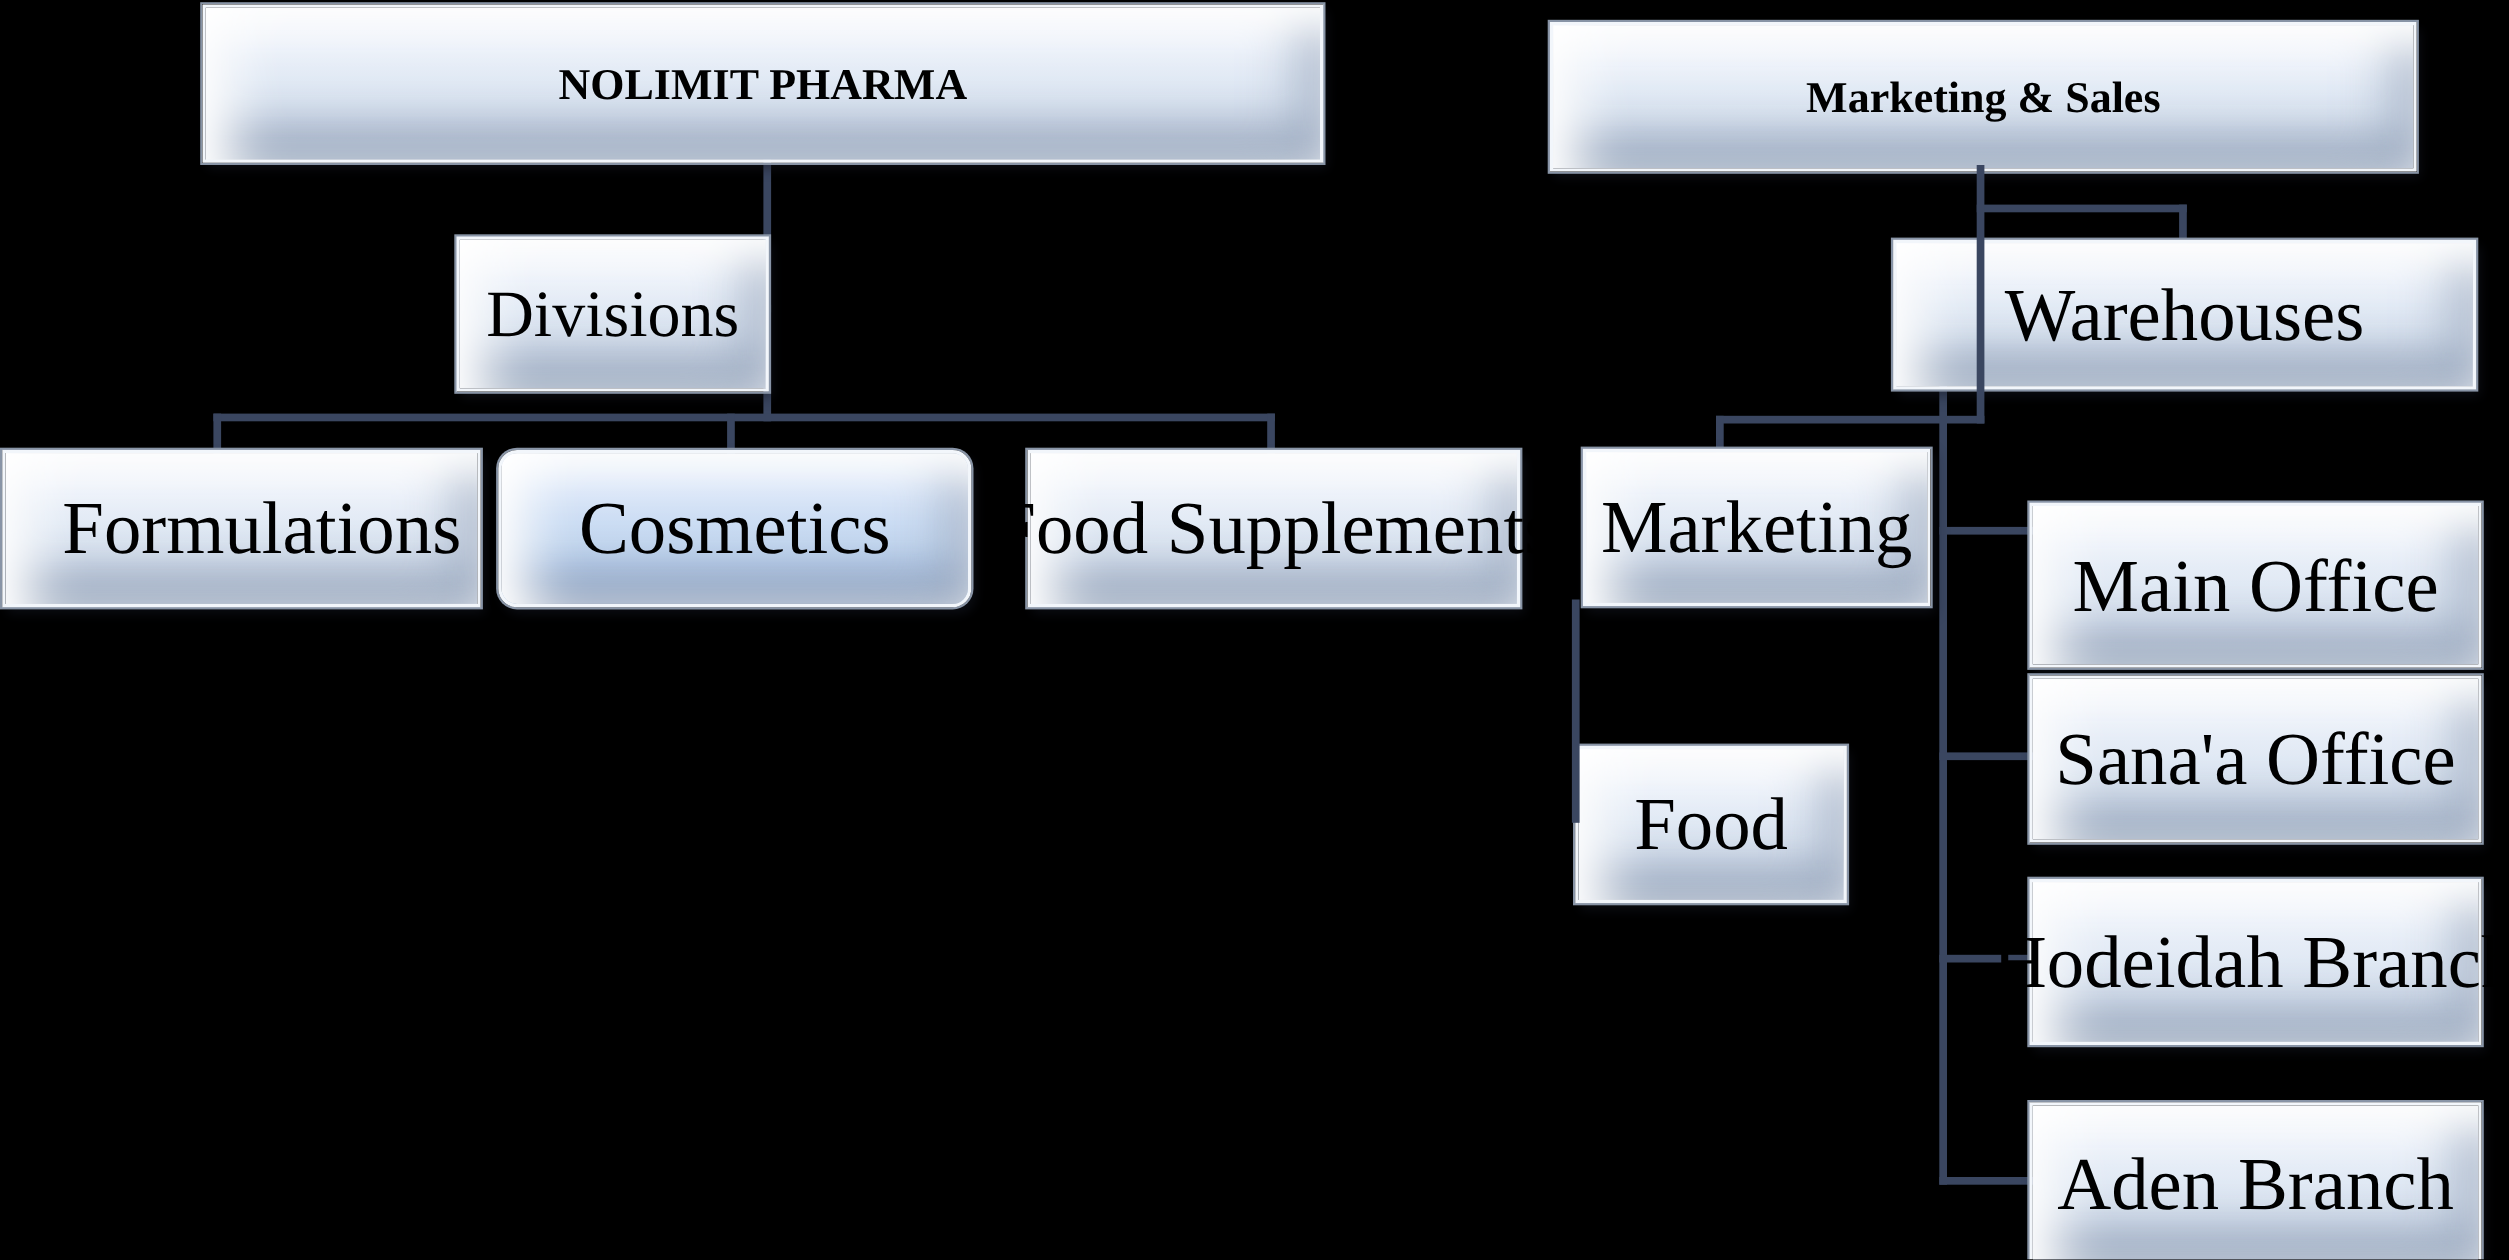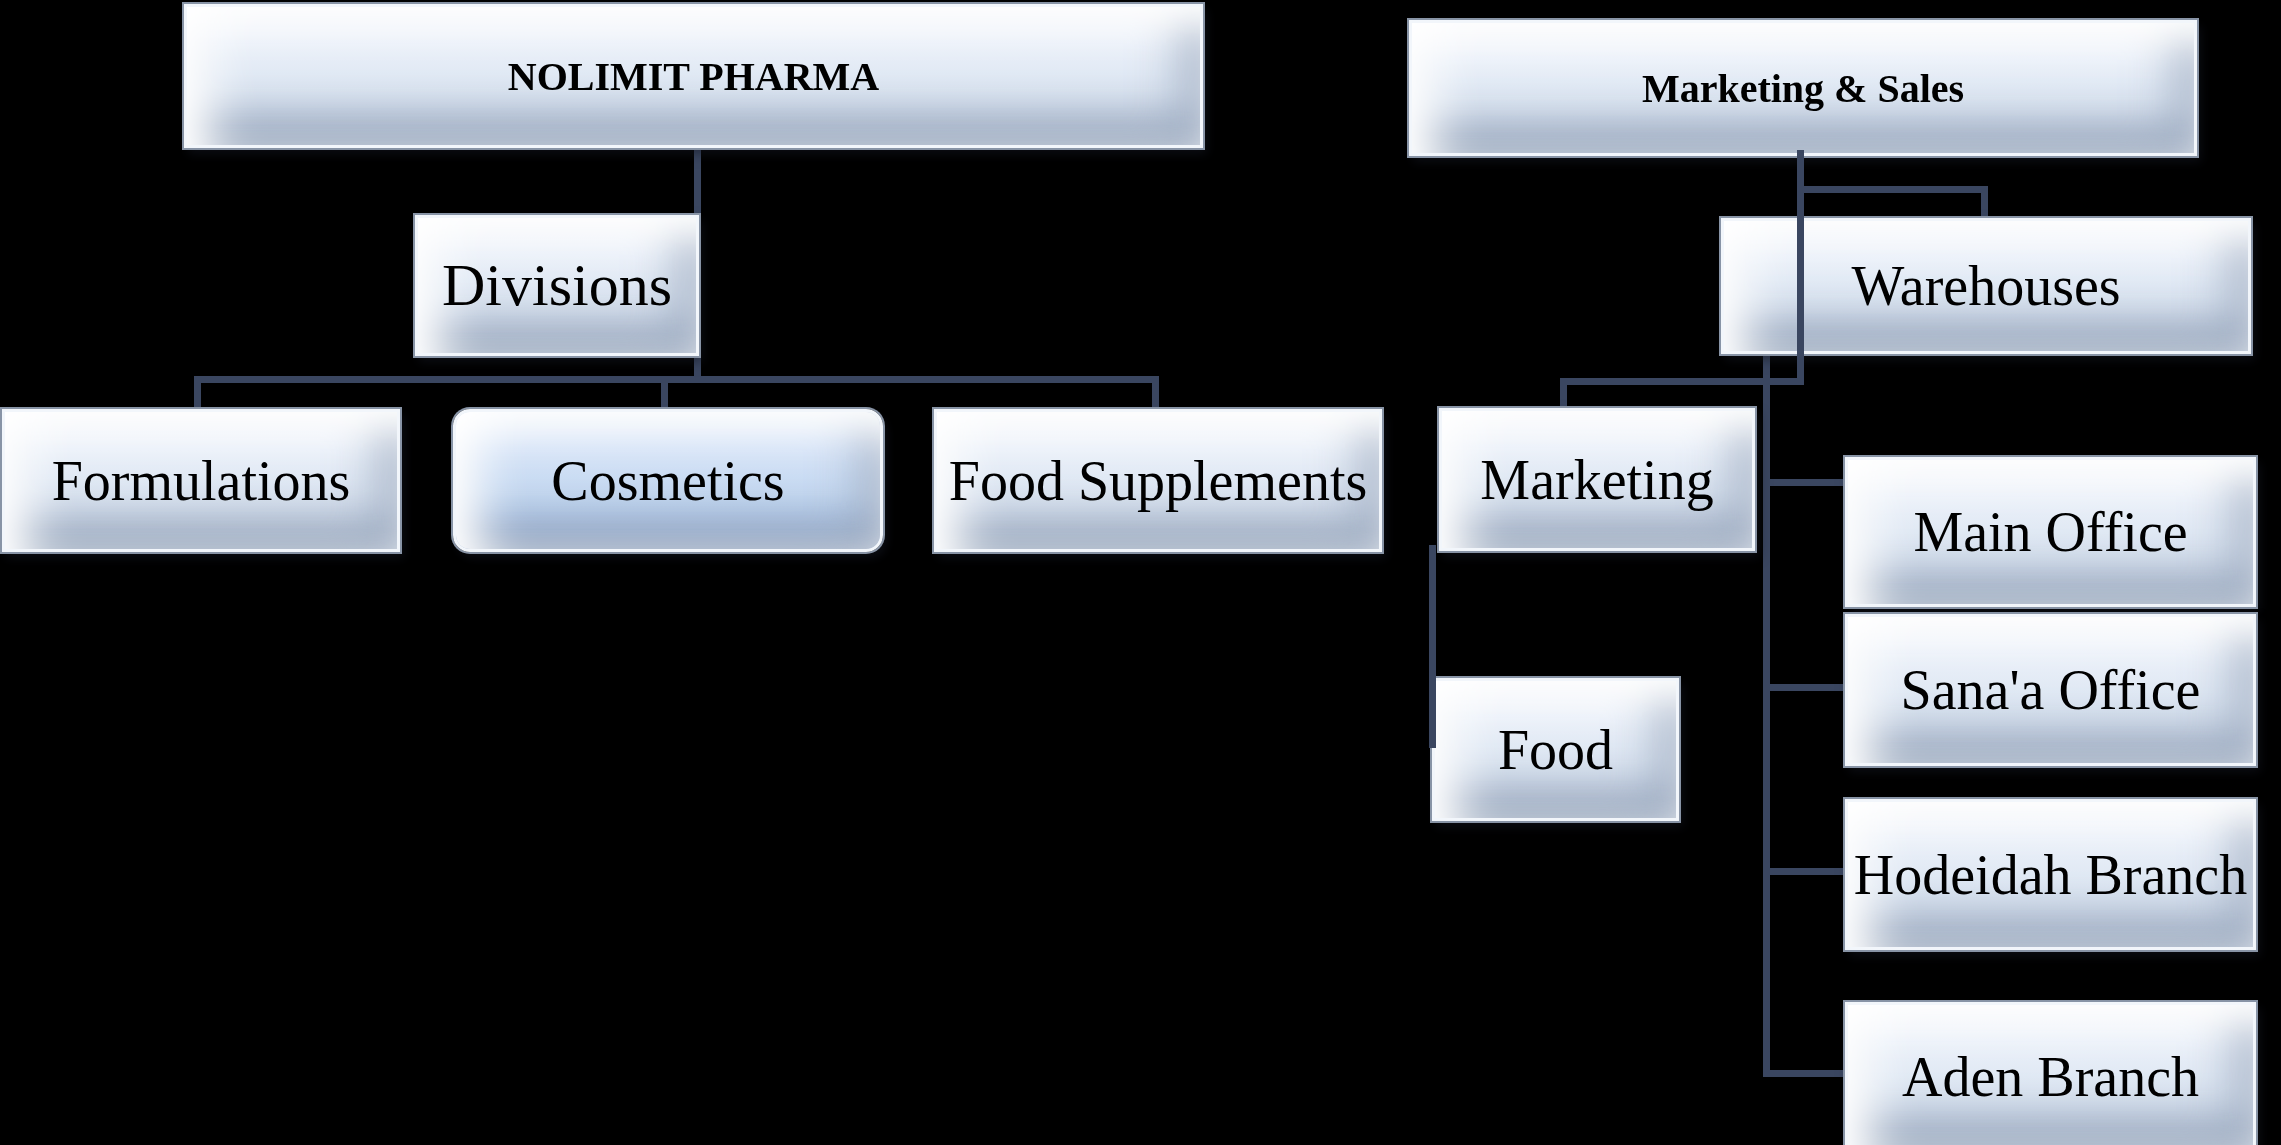--- a/index.html
+++ b/index.html
@@ -12,21 +12,21 @@
     color:#000;text-align:center;white-space:nowrap;z-index:2;
     background:linear-gradient(180deg,#f8fafd 0%,#eaf0f9 28%,#dde6f2 58%,#c9d4e4 86%,#d4dee9 100%);
     border:3px solid #f2f6fb;
     box-shadow:
       0 0 0 2px #8894a6,
       4px 6px 10px rgba(20,24,34,.55),
       inset 40px 0 48px -16px #ffffff,
       inset 0 32px 42px -14px #ffffff,
       inset -40px 0 48px -20px rgba(155,170,192,.75),
       inset 0 -36px 46px -16px rgba(138,154,178,.92);
-    font-size:56px;
+    font-size:68px;
   }
   .node.hl{
     background:linear-gradient(180deg,#e4eefb 0%,#d5e3f7 28%,#c6d9f1 58%,#adc5e6 86%,#bbcfeb 100%);
   }
   .node.hdr{font-weight:bold;font-size:40px;}
   .conn{position:absolute;background:var(--conn,#3a4660);z-index:1;}
   .conn.over{z-index:3;}
 </style>
 </head>
 <body>
@@ -39,21 +39,21 @@
     <div class="conn" style="left:668px;top:277px;width:33px;height:7px;"></div>
     <div class="conn" style="left:194px;top:376px;width:965px;height:7px;"></div>
     <div class="conn" style="left:194px;top:376px;width:7px;height:38px;"></div>
     <div class="conn" style="left:661px;top:376px;width:7px;height:38px;"></div>
     <div class="conn" style="left:1152px;top:376px;width:7px;height:38px;"></div>
 
     <div class="node hdr" style="left:184px;top:4px;width:1013px;height:138px;">NOLIMIT PHARMA</div>
 
     <div class="node" style="left:390px;top:215px;width:278px;height:135px;font-size:60px;margin-left:25px;">Divisions</div>
 
-    <div class="node" style="left:2px;top:409px;width:392px;height:137px;">Formulations</div>
+    <div class="node" style="left:2px;top:409px;width:392px;height:137px;padding-left:37px;">Formulations</div>
 
     <div class="node hl" style="left:453px;top:409px;width:424px;height:137px;border-radius:17px;">Cosmetics</div>
 
     <div class="node" style="left:934px;top:409px;width:442px;height:137px;">Food Supplements</div>
   </div>
 
   <div>
 
     <div class="conn over" style="left:1797px;top:150px;width:7px;height:235px;"></div>
     <div class="conn" style="left:1797px;top:186px;width:191px;height:7px;"></div>

